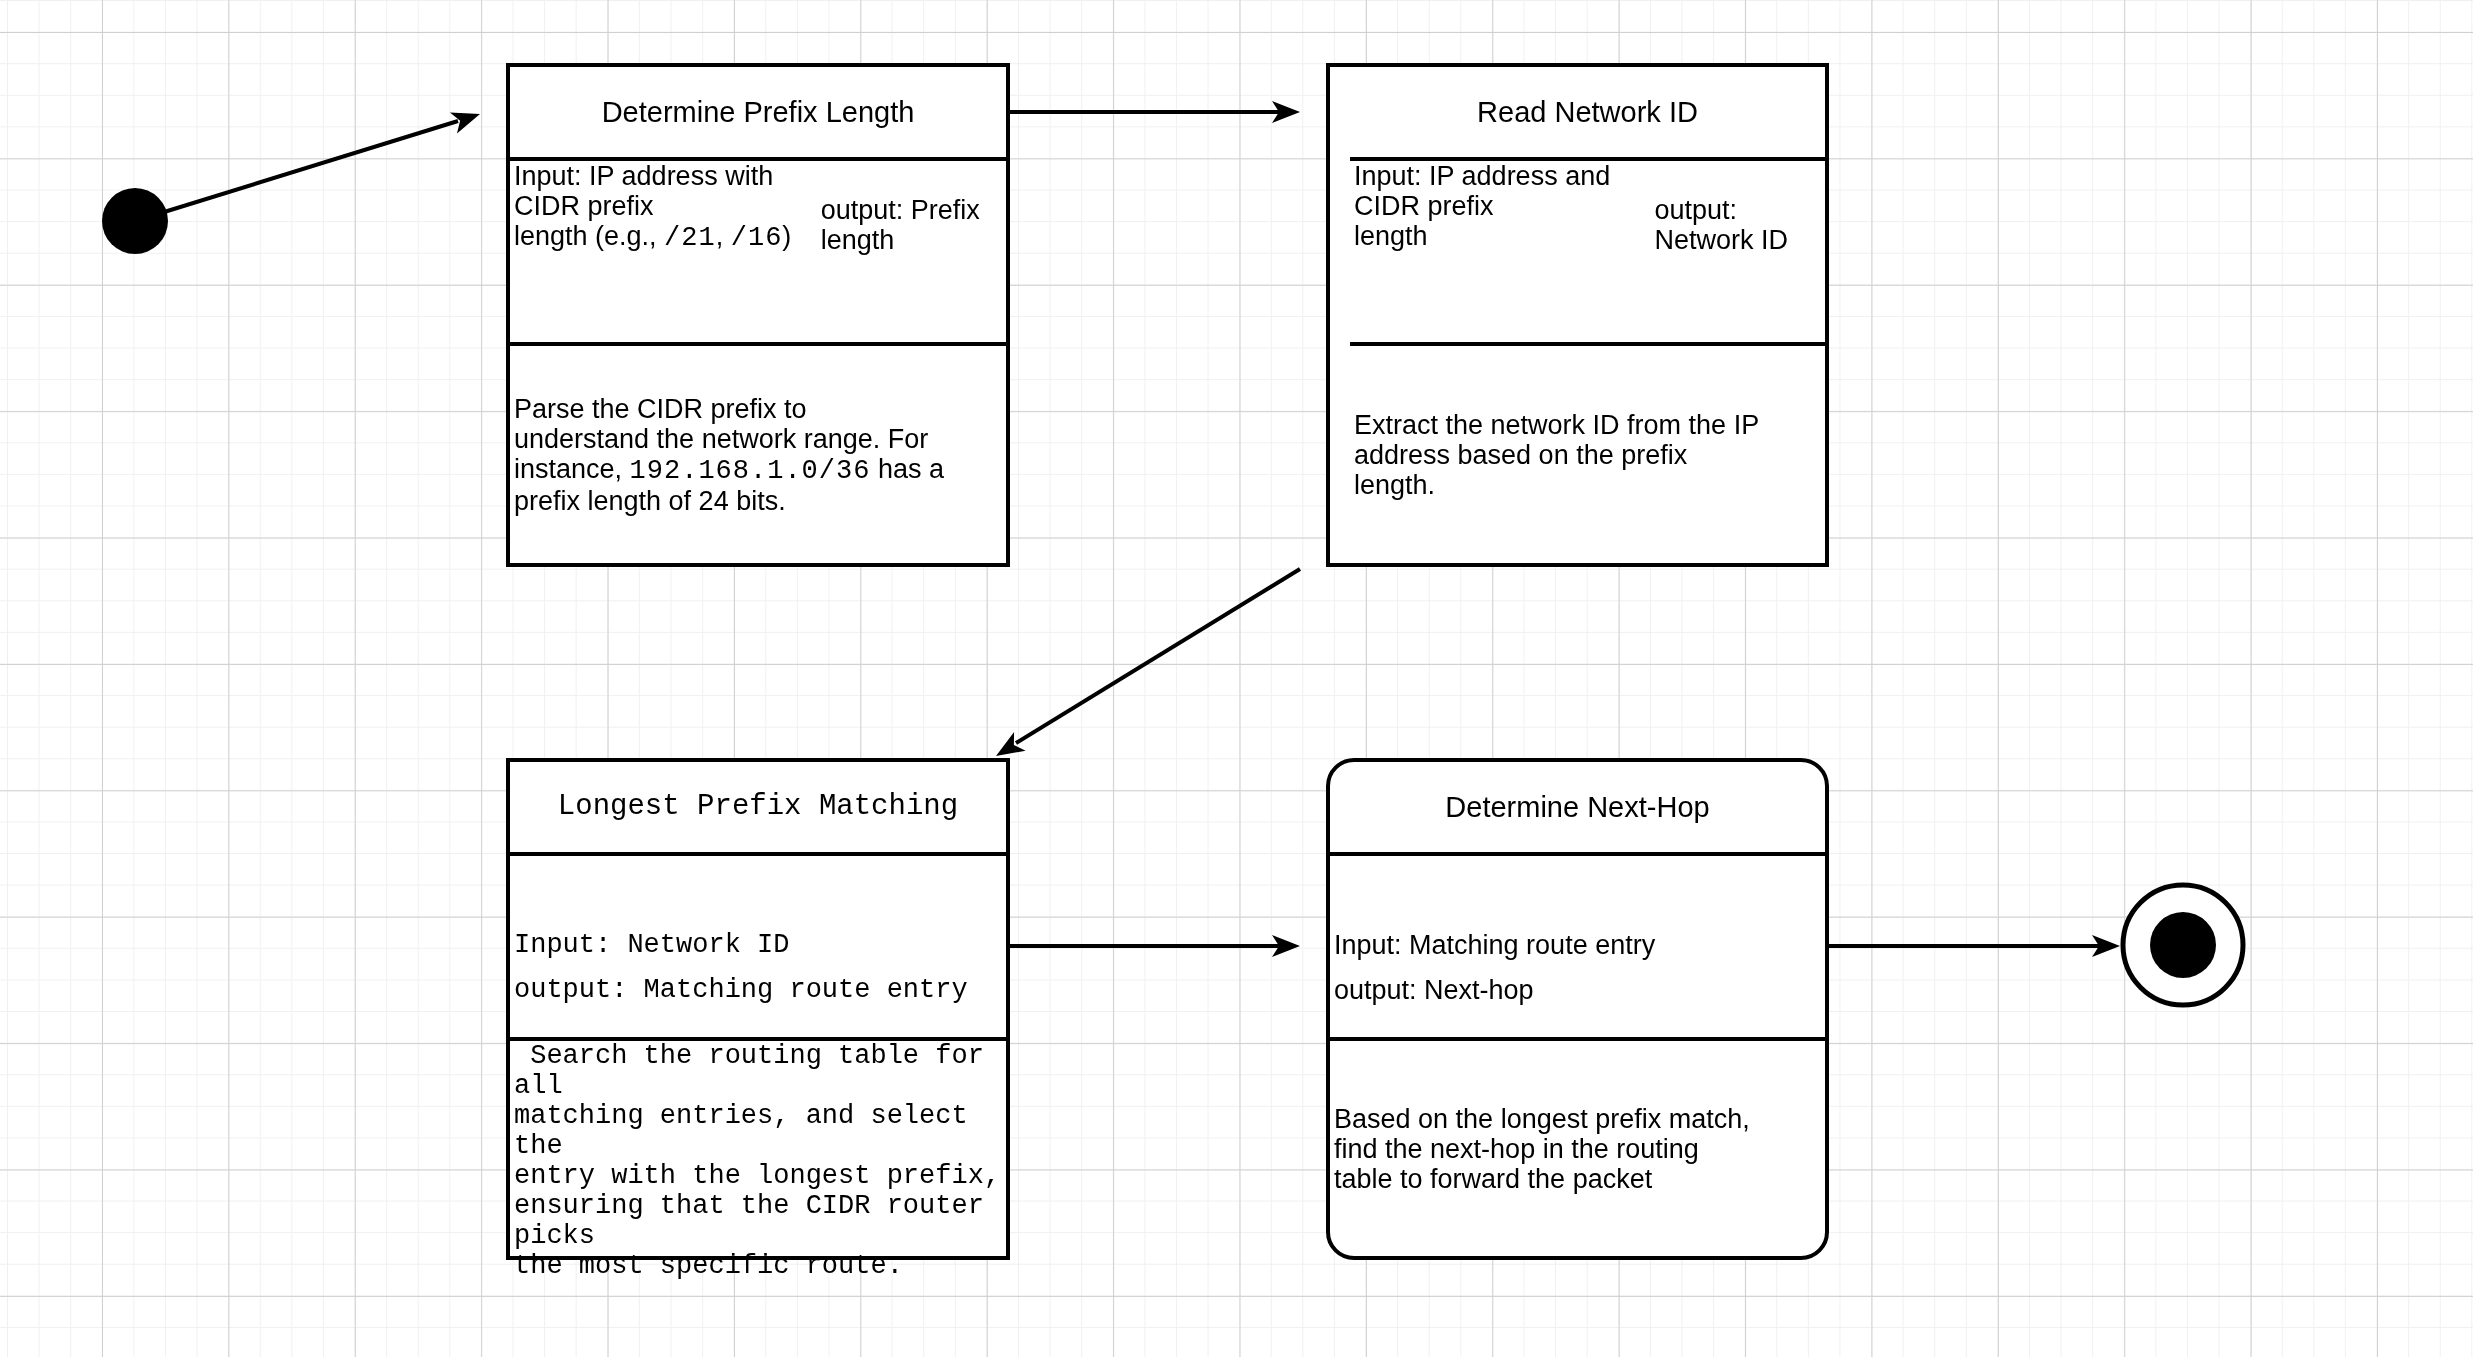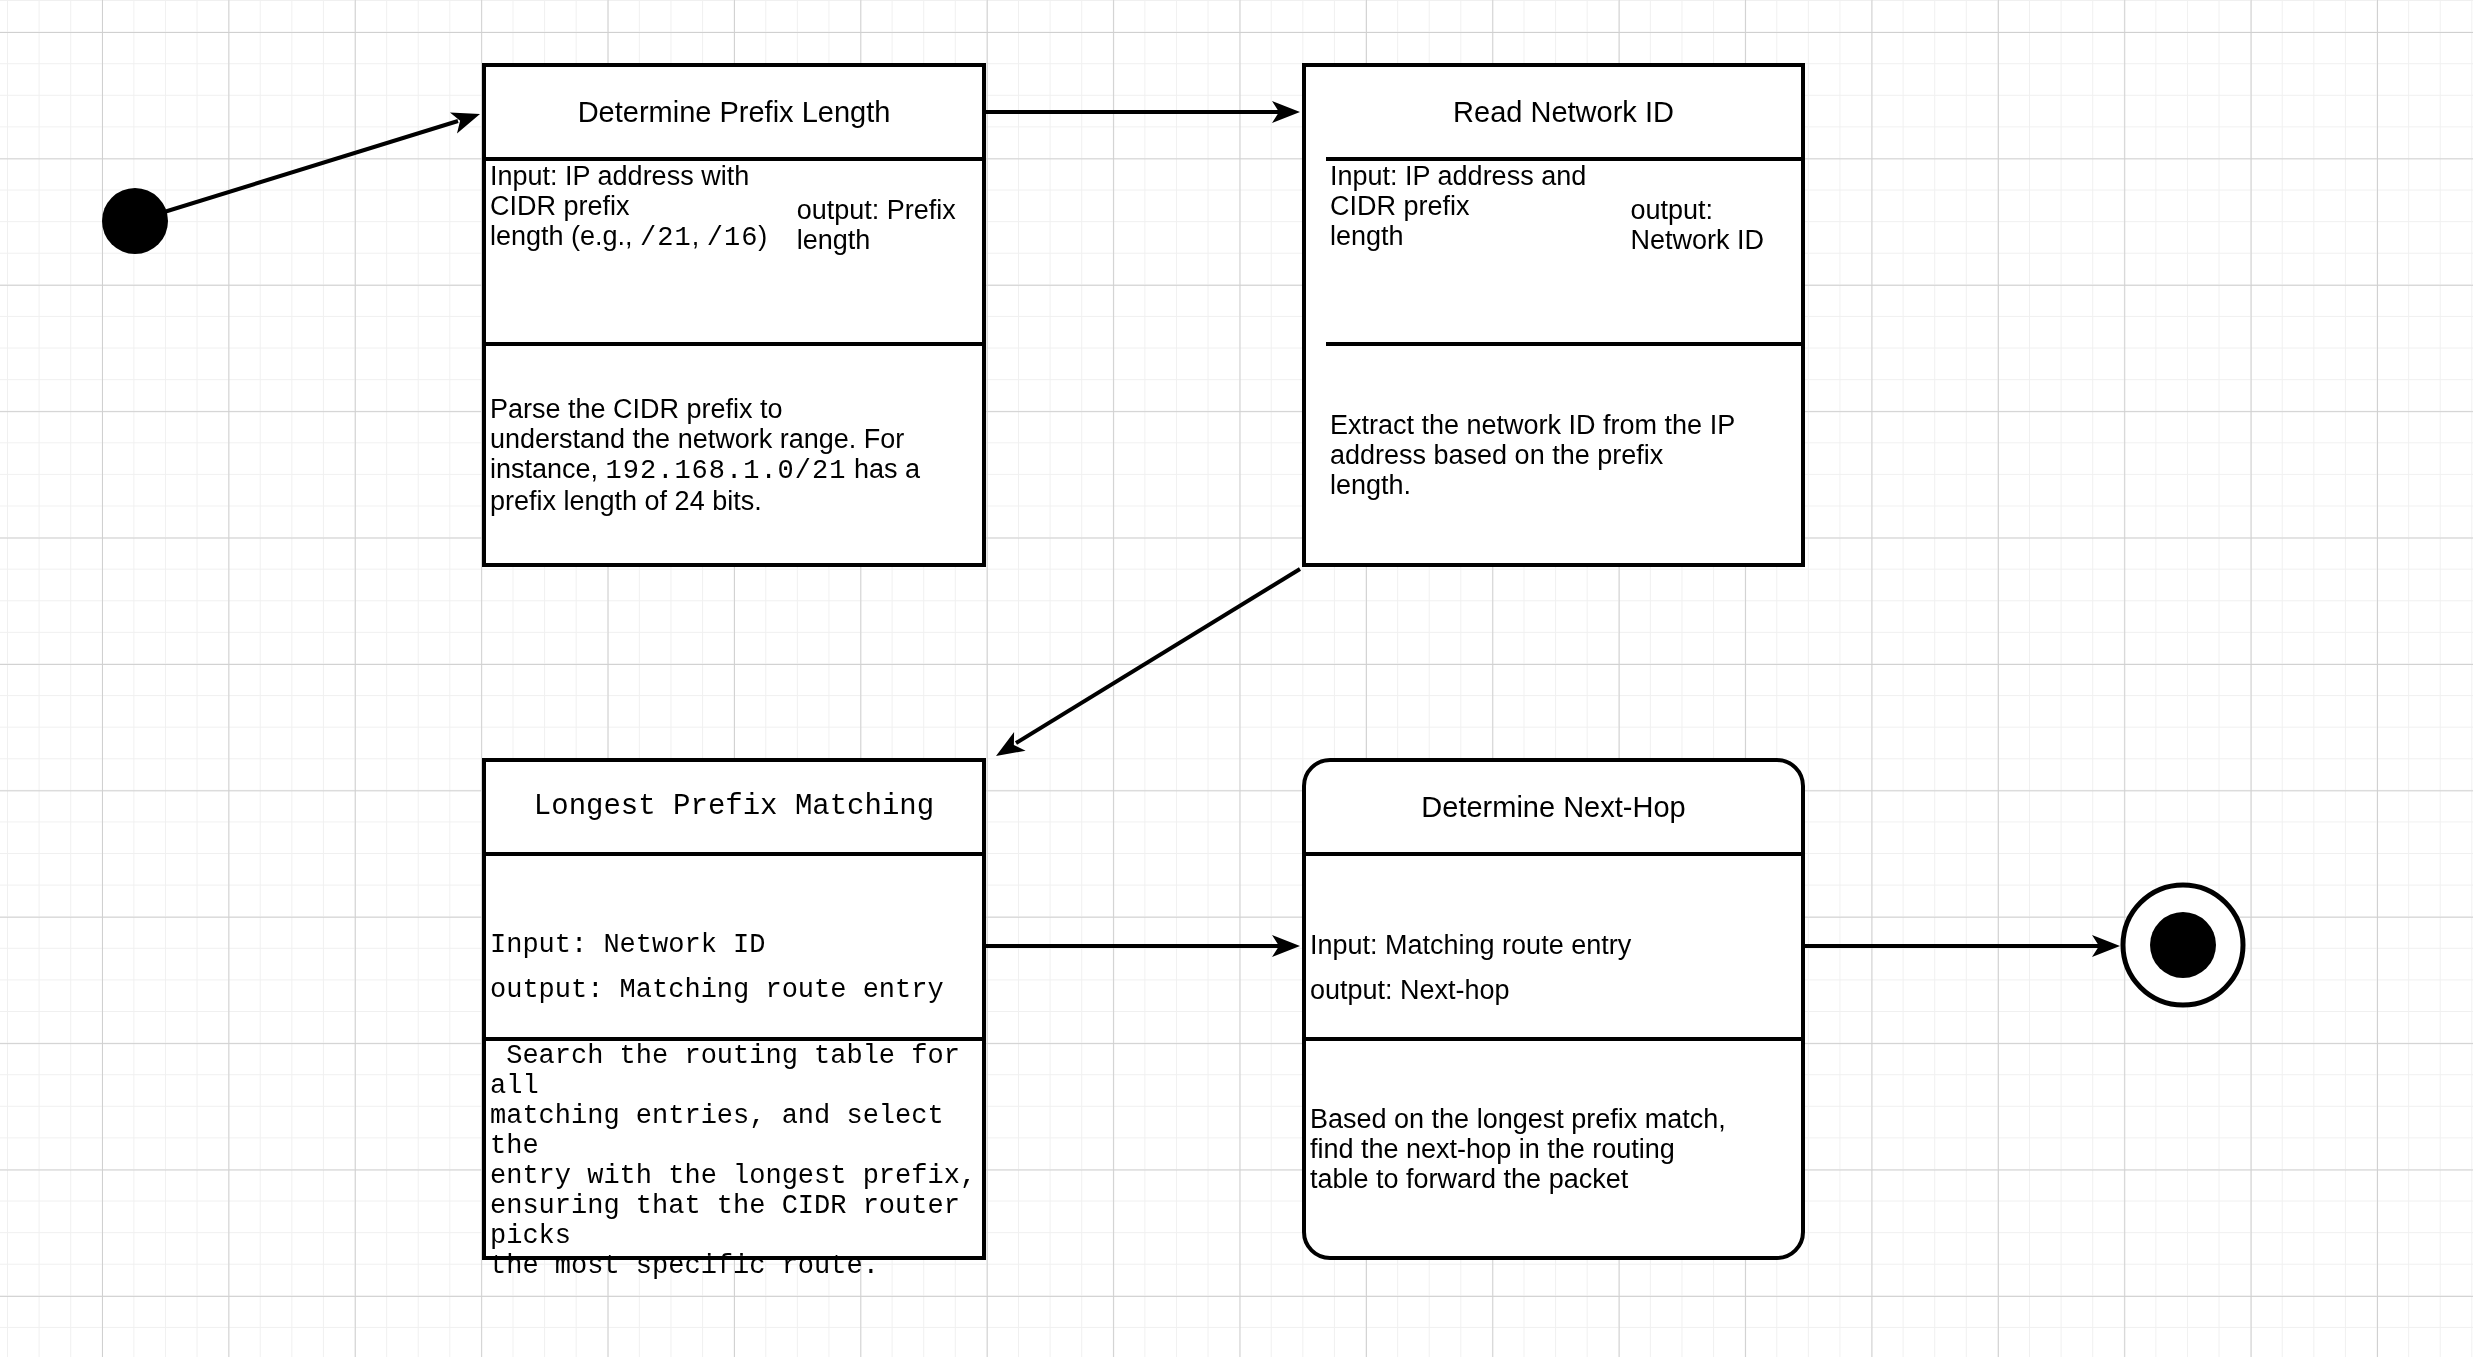--- a/index.html
+++ b/index.html
@@ -38,20 +38,21 @@
   .uml-box {
     position: absolute;
     z-index: 2;
     box-sizing: border-box;
     border: 4px solid var(--stroke, #000000);
     background: var(--bg, #ffffff);
     display: flex;
     flex-direction: column;
     font-size: 27px;
     line-height: 30px;
+    margin-left: 24px;
   }
   .box-title {
     height: 90px;
     flex: 0 0 90px;
     border-bottom: 4px solid var(--stroke, #000000);
     display: flex;
     align-items: center;
     justify-content: center;
     text-align: center;
     font-size: 29px;
@@ -137,21 +138,21 @@
   <div class="uml-box" id="box-a">
     <div class="box-title">Determine Prefix Length</div>
     <div class="box-io io-a">
         <div class="rich-p">Input: IP address with CIDR prefix
 length (e.g., <span class="mono">/21</span>, <span class="mono">/16</span>)</div>
         <div class="rich-p">output: Prefix length</div>
       </div>
     <div class="box-desc">
         <div class="rich-p">Parse the CIDR prefix to
 understand the network range. For
-instance, <span class="mono">192.168.1.0/21</span> has a
+instance, <span class="mono">192.168.1.0/36</span> has a
 prefix length of 24 bits.</div>
       </div>
   </div>
 
   <div class="uml-box" id="box-b">
     <div class="box-title">Read Network ID</div>
     <div class="box-io io-a">
         <div class="rich-p">Input: IP address and CIDR prefix
 length</div>
         <div class="rich-p">output: Network ID</div>

